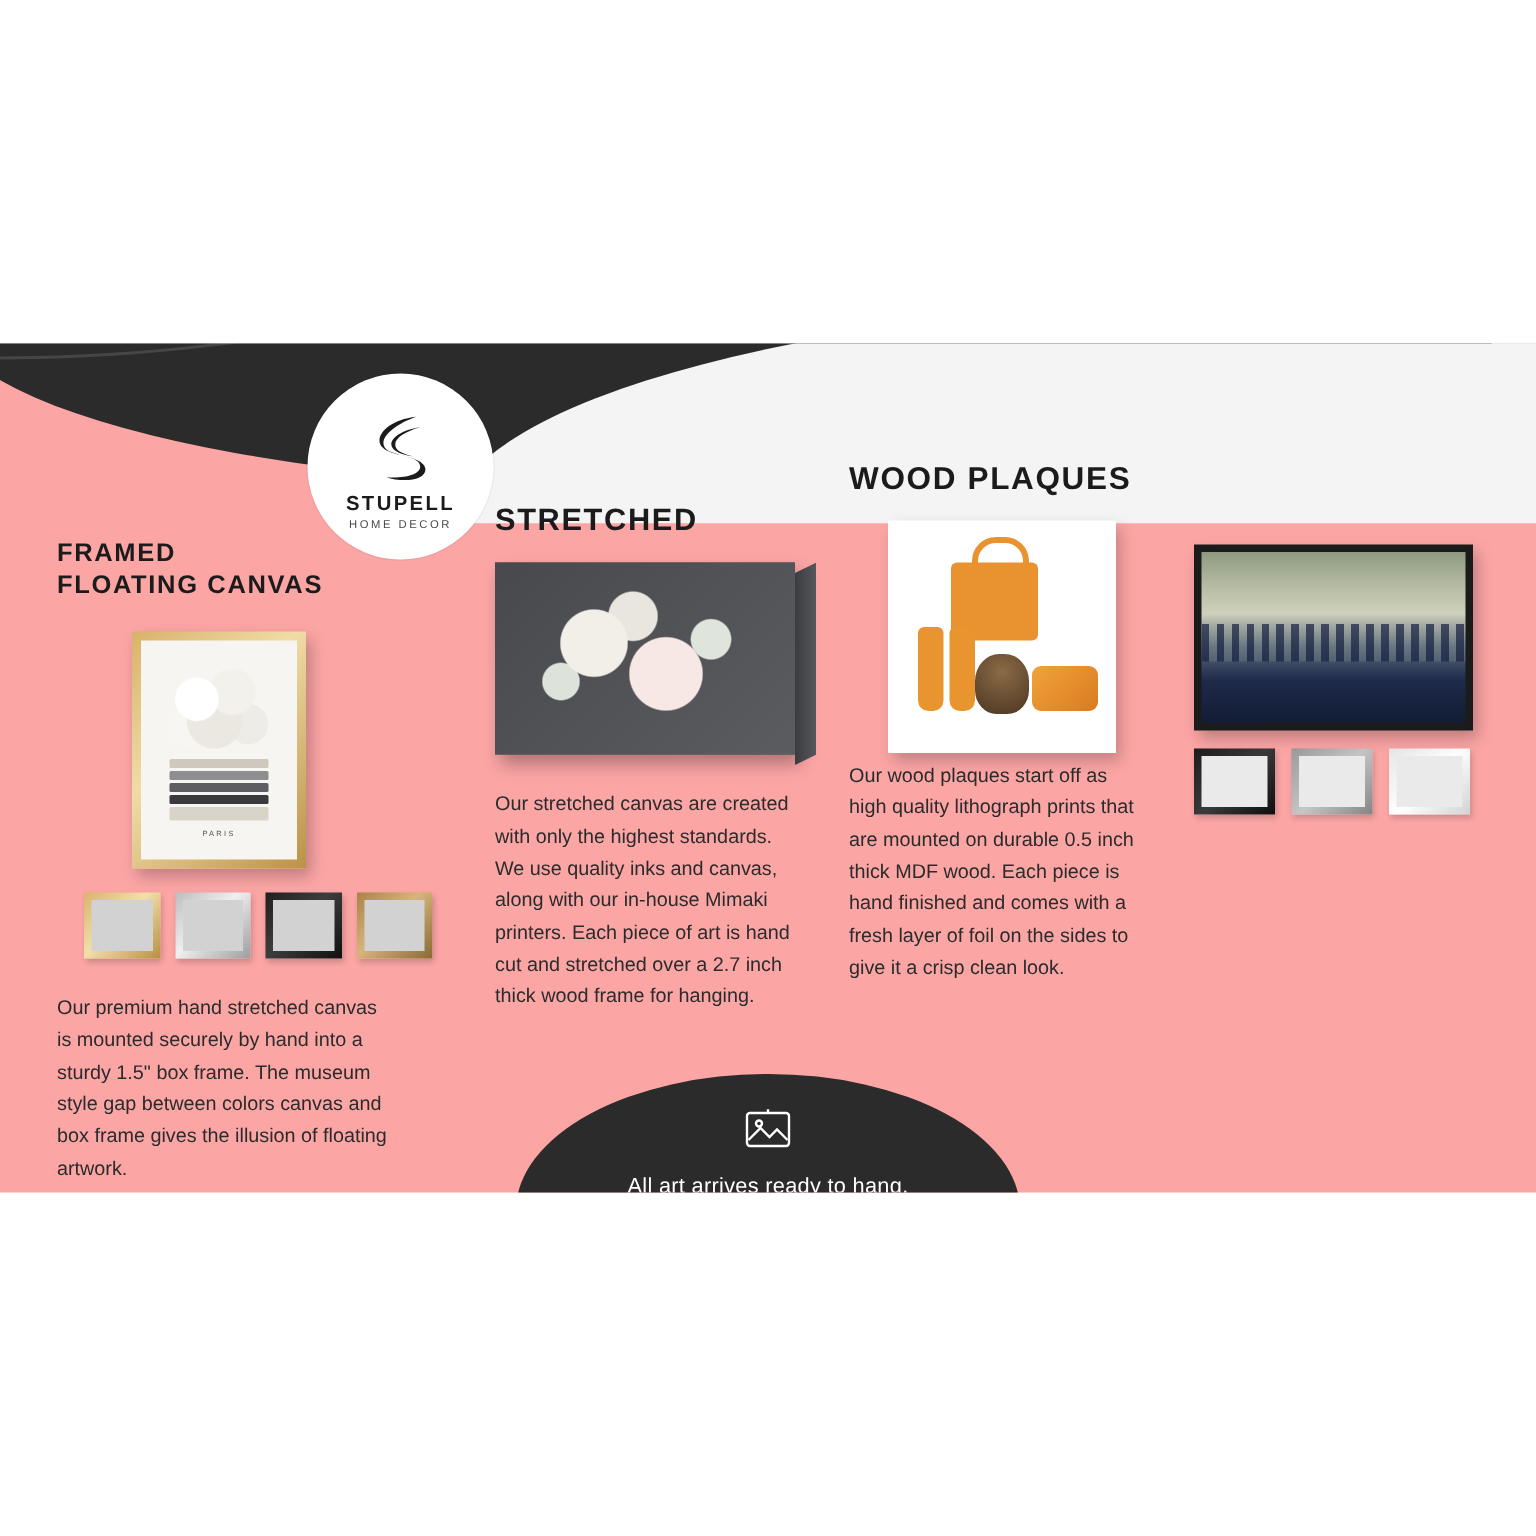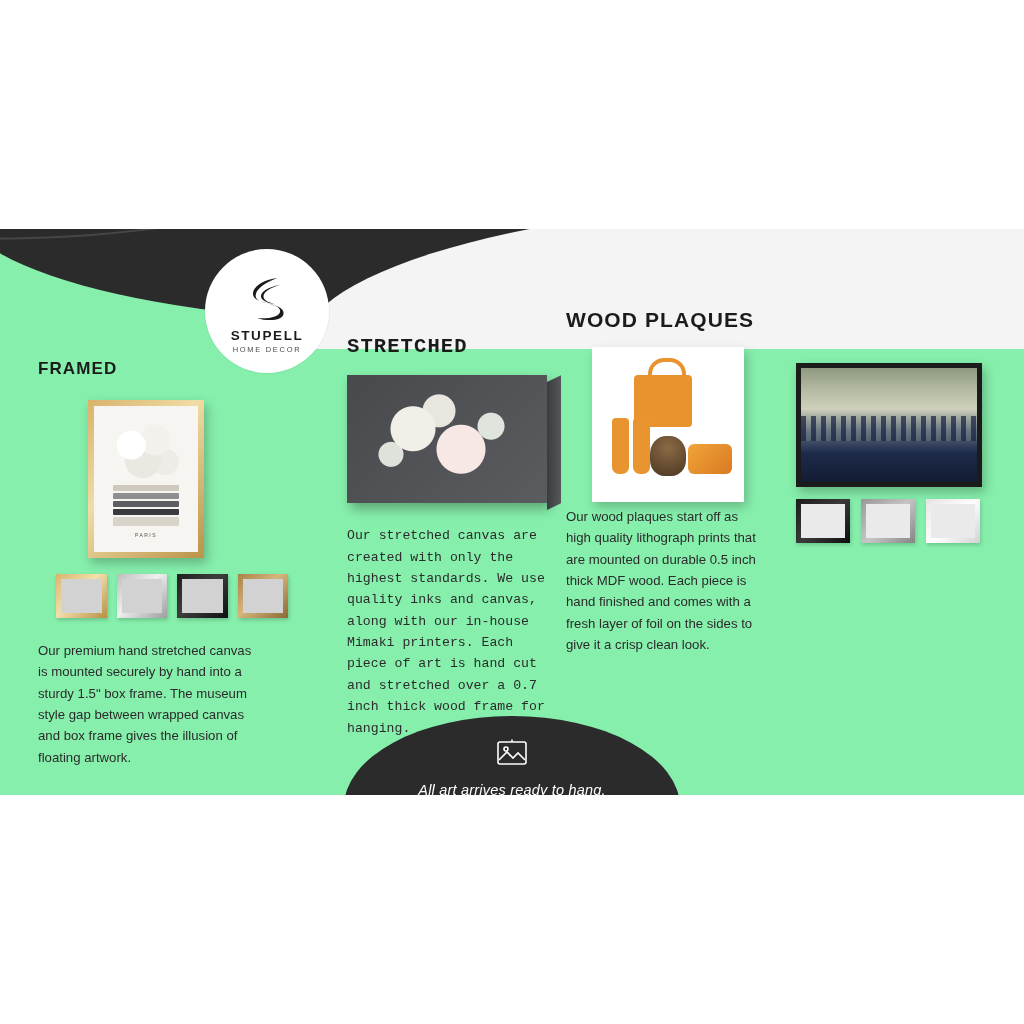--- a/index.html
+++ b/index.html
@@ -13,21 +13,21 @@
     font-family: "Liberation Sans", sans-serif;
     overflow: hidden;
   }
 
   #infographic {
     position: absolute;
     left: 0;
     top: 229px;
     width: 1024px;
     height: 566px;
-    background: #86efac;
+    background: #fca5a5;
     overflow: hidden;
   }
 
   
   .wave-band {
     position: absolute;
     left: 0;
     top: 0;
     width: 1024px;
     height: 120px;
@@ -182,21 +182,21 @@
   }
   .swatch .face { width: 100%; height: 100%; background: #d2d2d2; }
   .sw-gold   { padding: 5px; background: linear-gradient(135deg,#d9b36c,#f2dfab 45%,#b88f43); }
   .sw-silver { padding: 5px; background: linear-gradient(135deg,#bdbdbd,#efefef 45%,#9d9d9d); }
   .sw-black  { padding: 5px; background: linear-gradient(135deg,#1f1f1f,#3d3d3d 45%,#101010); }
   .sw-wood   { padding: 5px; background: linear-gradient(135deg,#a98346,#d6b57d 45%,#8a6a33); }
 
   #col1 .col-body { margin-top: 22px; width: 222px; }
 
   
-  #col2 { left: 347px; top: 105px; width: 212px; font-family: Liberation Mono, monospace; }
+  #col2 { left: 330px; top: 105px; width: 212px; }
   #col2 .col-title { font-size: 20.5px; }
   .canvas-box {
     position: relative;
     width: 200px;
     height: 128px;
     margin-top: 16px;
     background: #4a4c50;
     box-shadow: 4px 6px 11px rgba(0,0,0,0.3);
   }
   .canvas-box .side {
@@ -313,21 +313,20 @@
     border-top-right-radius: 50% 70%;
     text-align: center;
     overflow: hidden;
   }
   .bottom-arc .pic-icon { margin-top: 22px; }
   .bottom-arc .arc-text {
     color: #ffffff;
     font-size: 14.5px;
     margin-top: 8px;
     letter-spacing: 0.2px;
-    font-style: italic;
   }
 </style>
 </head>
 <body>
 
 <div id="infographic">
 
   <div class="wave-band">
     <div class="dark">
 
@@ -342,20 +341,21 @@
       <path d="M44 9 C26 11 16 20 16 27 c0 8 12 10 20 12 c7 2 11 4 11 8 c0 6 -12 9 -26 8 c12 4 30 3 30 -6 c0 -6 -10 -9 -19 -11 c-8 -2 -13 -4 -13 -9 c0 -7 11 -15 25 -20 z" fill="#1b1b1b"></path>
       <path d="M47 17 C33 19 25 25 25 30 c0 5 9 8 16 9 c-10 -3 -13 -5 -13 -9 c0 -5 8 -10 19 -13 z" fill="#1b1b1b"></path>
     </svg>
     <div class="brand">STUPELL</div>
     <div class="brand-sub">HOME DECOR</div>
   </div>
 
   <div class="col" id="col1">
     <div class="col-title">
       <div>FRAMED</div>
+      <div>FLOATING CANVAS</div>
     </div>
     <div class="art-wrap">
       <div class="floating-frame">
         <div class="inner">
           <div class="bouquet"></div>
           <div class="books">
             <div class="b1"></div>
               <div class="b2"></div>
               <div class="b3"></div>
               <div class="b4"></div>
@@ -372,32 +372,32 @@
       <div class="swatch sw-silver">
           <div class="face"></div>
         </div>
       <div class="swatch sw-black">
           <div class="face"></div>
         </div>
       <div class="swatch sw-wood">
           <div class="face"></div>
         </div>
     </div>
-    <div class="col-body">Our premium hand stretched canvas is mounted securely by hand into a sturdy 1.5ʺ box frame. The museum style gap between wrapped canvas and box frame gives the illusion of floating artwork.</div>
+    <div class="col-body">Our premium hand stretched canvas is mounted securely by hand into a sturdy 1.5ʺ box frame. The museum style gap between colors canvas and box frame gives the illusion of floating artwork.</div>
   </div>
 
   <div class="col" id="col2">
     <div class="col-title">
       <div>STRETCHED</div>
     </div>
     <div class="canvas-box">
       <div class="face"></div>
       <div class="side"></div>
     </div>
-    <div class="col-body">Our stretched canvas are created with only the highest standards. We use quality inks and canvas, along with our in-house Mimaki printers. Each piece of art is hand cut and stretched over a 0.7 inch thick wood frame for hanging.</div>
+    <div class="col-body">Our stretched canvas are created with only the highest standards. We use quality inks and canvas, along with our in-house Mimaki printers. Each piece of art is hand cut and stretched over a 2.7 inch thick wood frame for hanging.</div>
   </div>
 
   <div class="col" id="col3">
     <div class="col-title">
       <div>WOOD PLAQUES</div>
     </div>
     <div class="plaque">
       <div class="bag"></div>
       <div class="boot1"></div>
       <div class="boot2"></div>

